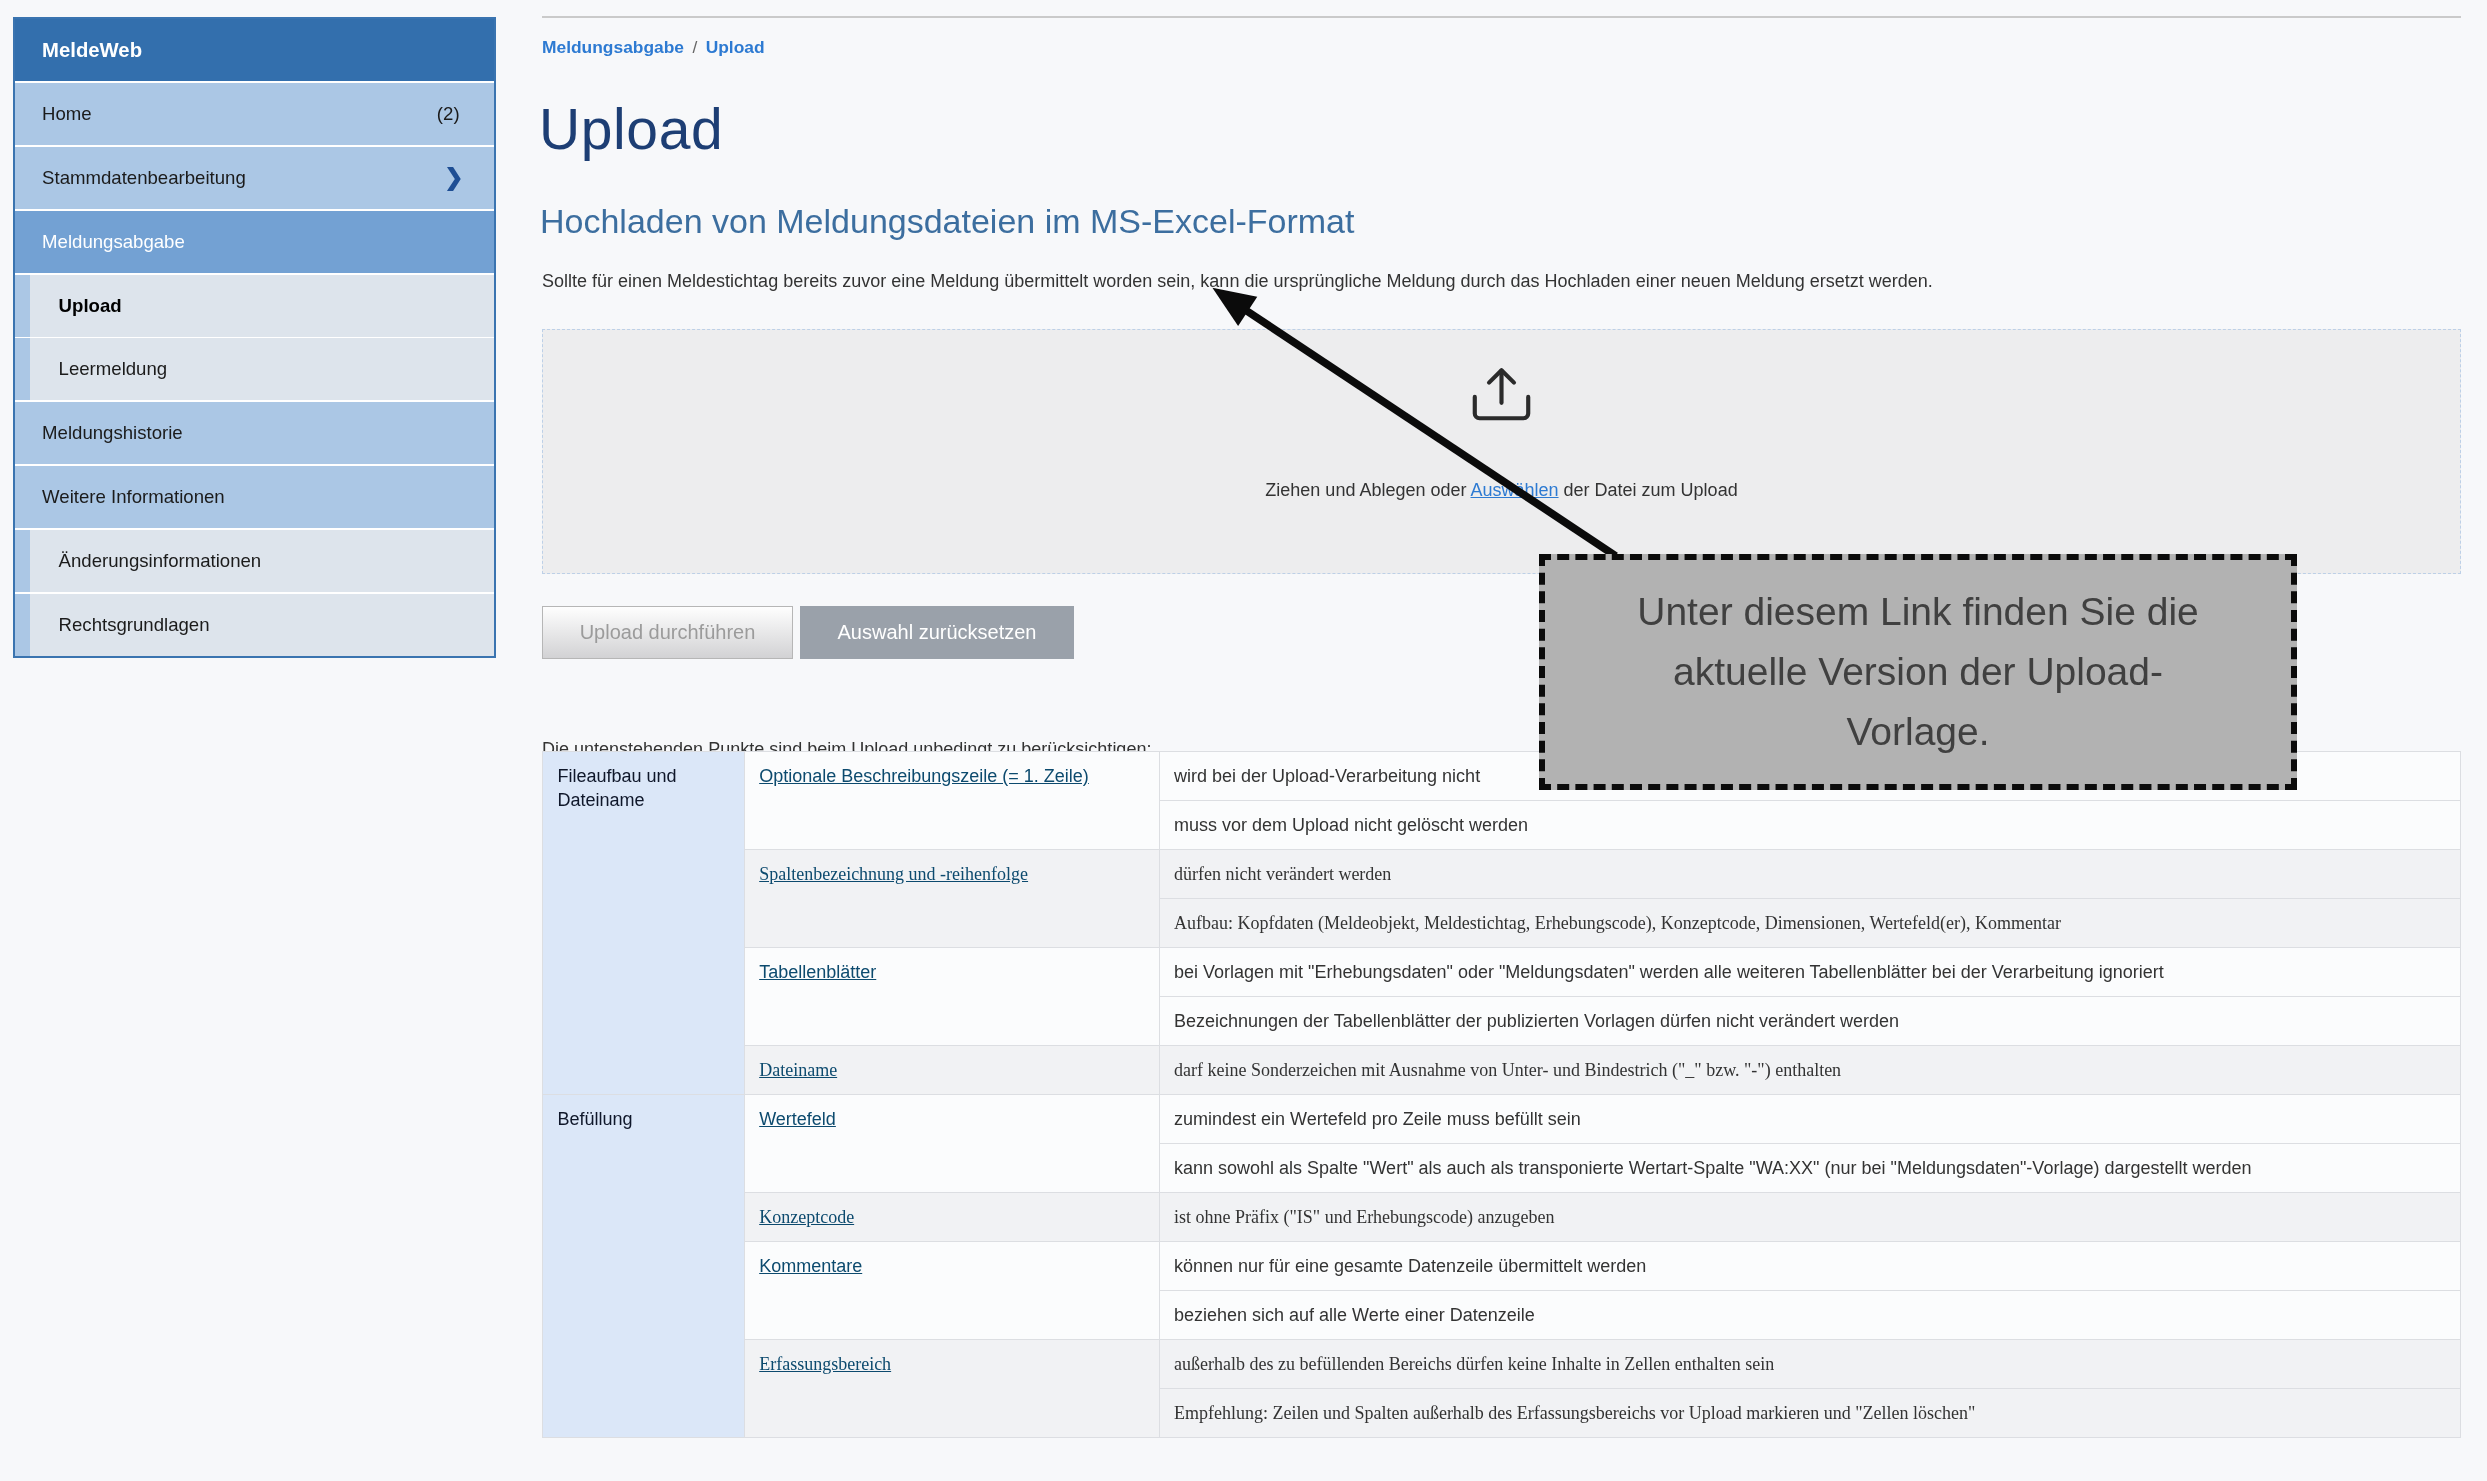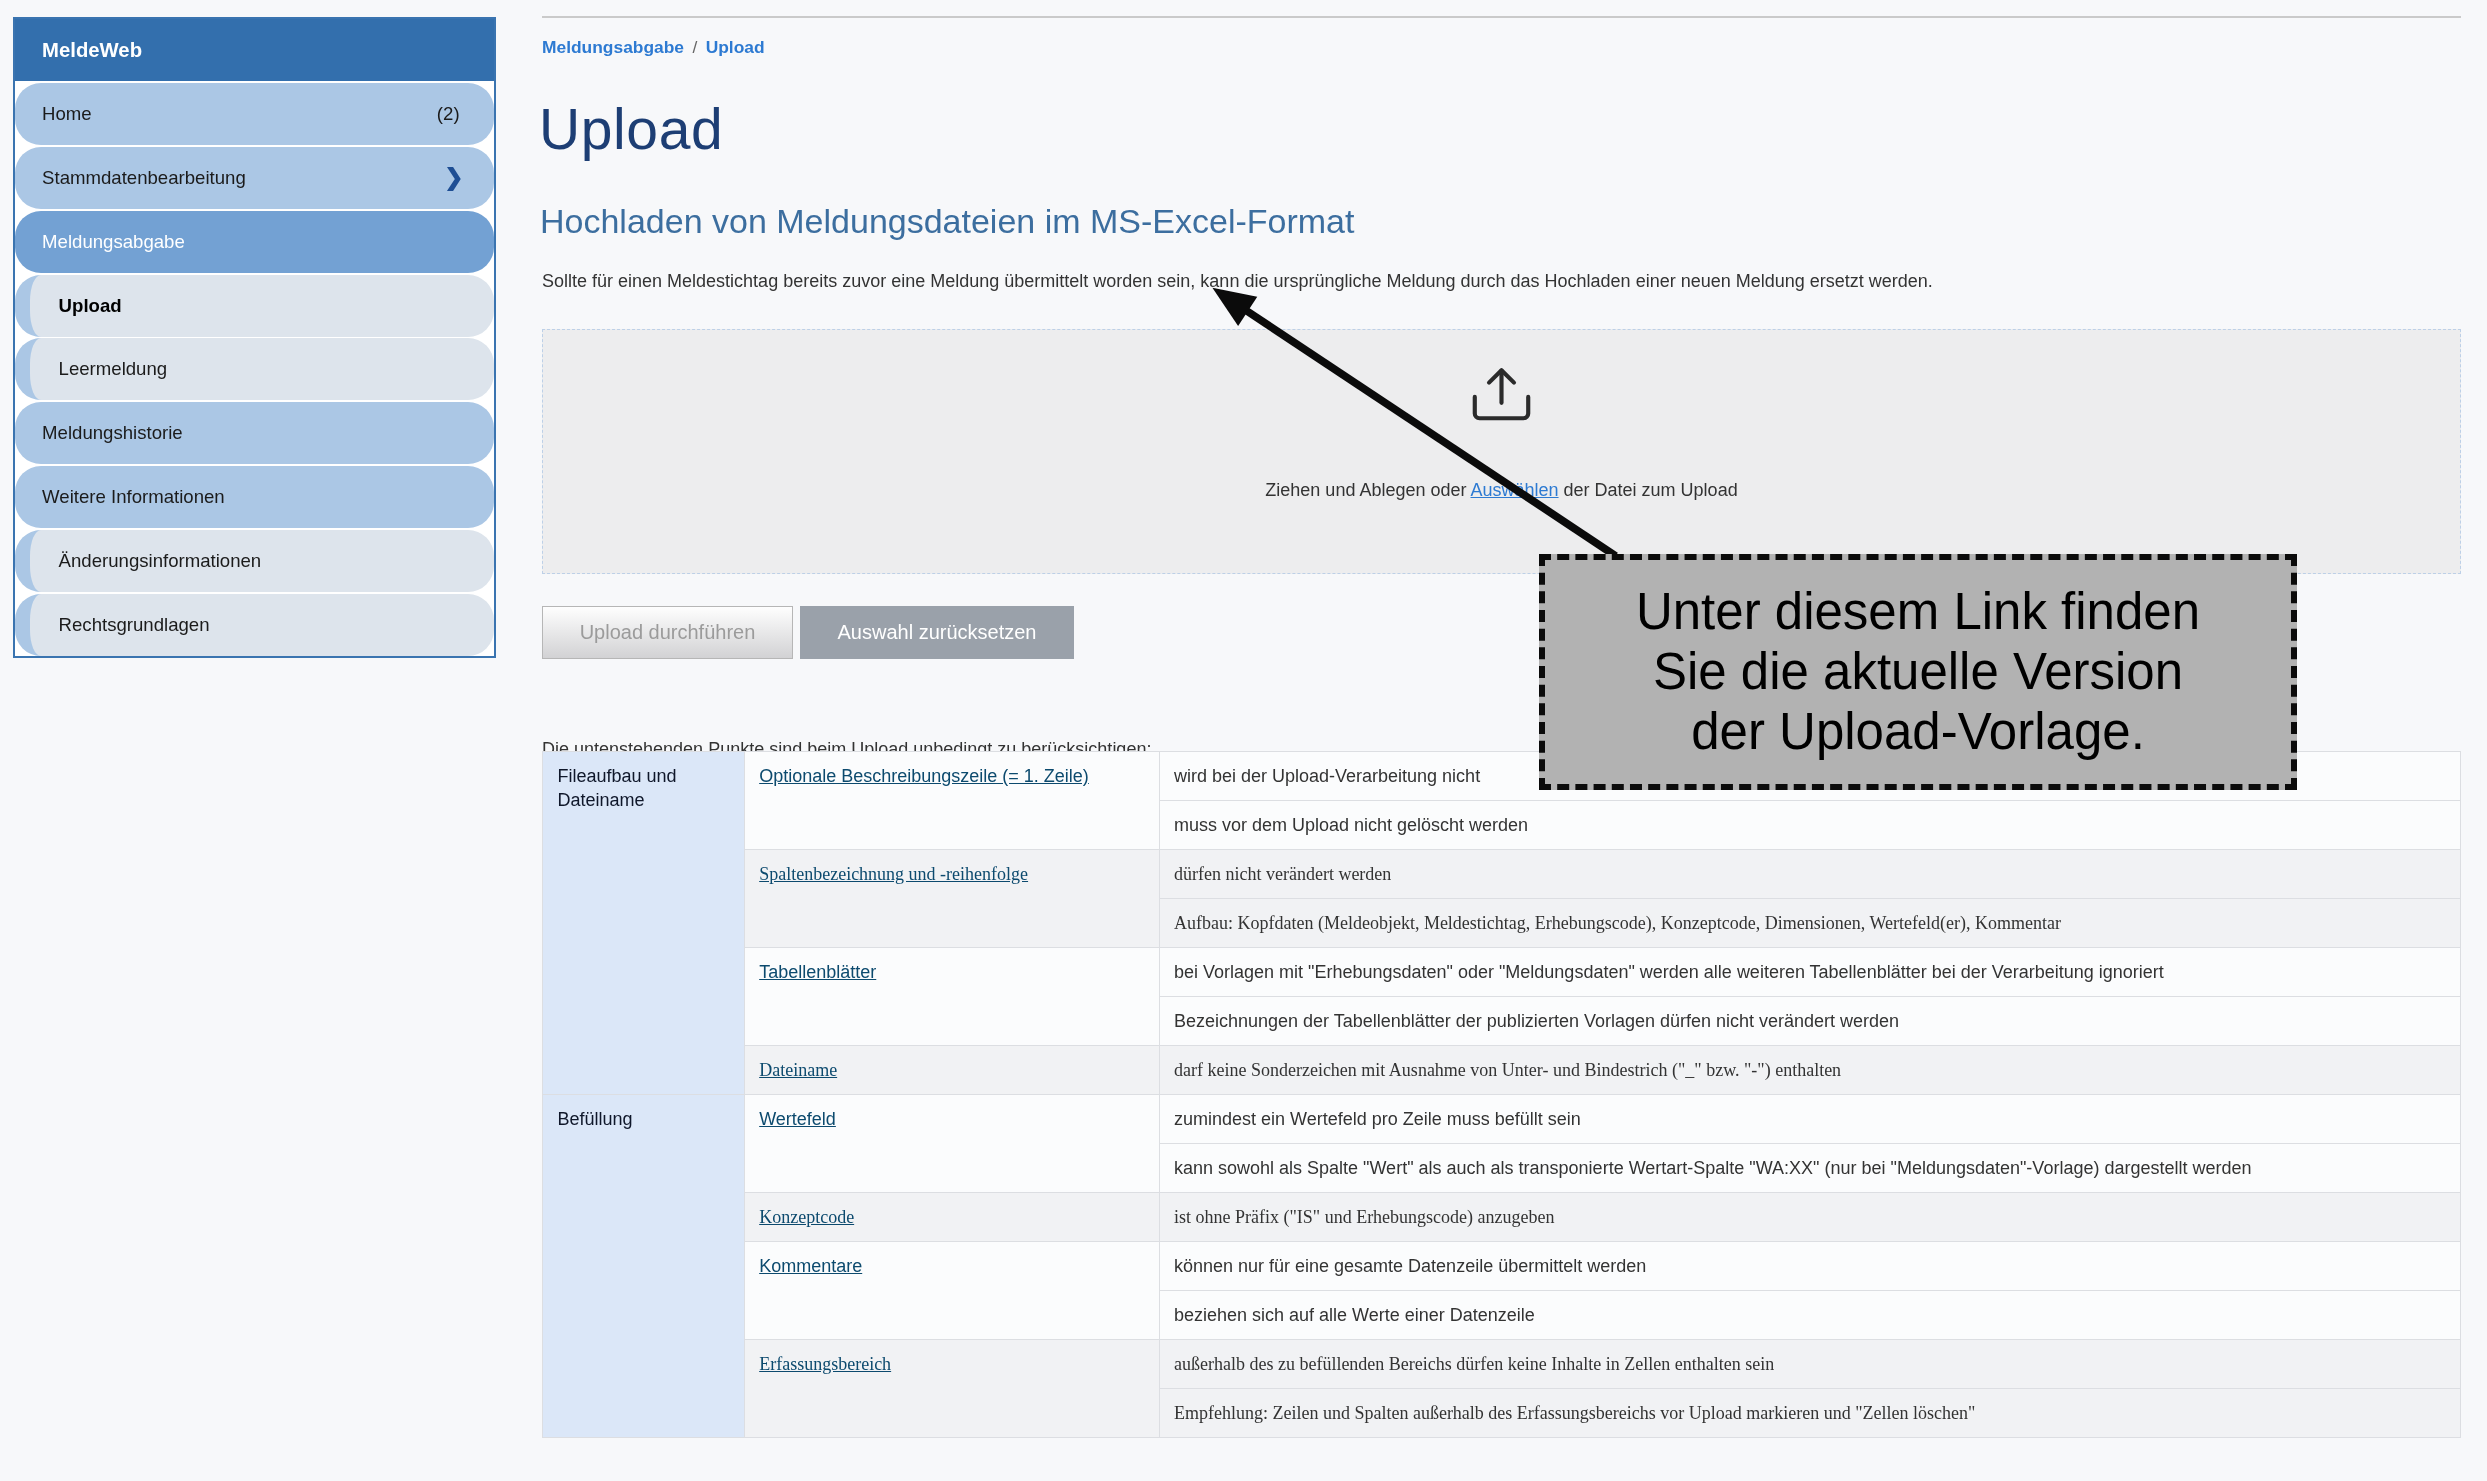--- a/index.html
+++ b/index.html
@@ -5,21 +5,21 @@
   html,body{margin:0;padding:0;background:#f7f8fa;}
   #canvas{position:relative;width:2487px;height:1481px;background:#f7f8fa;overflow:hidden;
           font-family:"Liberation Sans",sans-serif;color:#333;}
 
   
   .sidebar{position:absolute;left:12.6px;top:17.4px;width:483px;box-sizing:border-box;
            border:2.4px solid #3a74b0;background:#ffffff;}
   .sb-header{height:62px;background:#336fad;color:#fff;font-weight:bold;font-size:20.3px;
              display:flex;align-items:center;padding-left:27.5px;margin-bottom:1.8px;}
   .sb-item{height:62px;display:flex;align-items:center;font-size:18.6px;color:#1b1b1b;
-           margin-bottom:1.8px;box-sizing:border-box;cursor:pointer;border-radius:26px;}
+           margin-bottom:1.8px;box-sizing:border-box;cursor:pointer;}
   .sb-item:last-child{margin-bottom:0;}
   .sb-top{background:#abc7e5;padding-left:27.5px;}
   .sb-section{background:#73a1d3;color:#ffffff;padding-left:27.5px;}
   .sb-sub{background:#dde4ec;padding-left:29px;border-left:15px solid #abc7e5;}
   .sb-sub-active .sb-label{font-weight:bold;color:#000;}
   .sb-badge{margin-left:auto;margin-right:34px;}
   .sb-chevron{margin-left:auto;margin-right:30px;color:#1e4e94;font-size:23px;font-weight:bold;}
 
   
   .topline{position:absolute;left:542px;top:15.6px;width:1919px;height:2.4px;background:#cacaca;}
@@ -60,22 +60,22 @@
   td.topic{width:385px;background:#fbfcfd;}
   td.topic a{color:#0c4a6e;text-decoration:underline;cursor:pointer;}
   td.note{background:#fbfcfd;height:24px;}
   tr.alt td.topic, tr.alt td.note{background:#f1f2f4;font-family:Liberation Serif, serif;}
 
   
   .arrow-svg{position:absolute;left:0;top:0;pointer-events:none;}
   .callout{position:absolute;left:1539px;top:554px;width:758px;height:236px;box-sizing:border-box;
            background:#b2b2b2;border:6.6px dashed #0b0b0b;display:flex;align-items:center;
            justify-content:center;text-align:center;}
-  .callout span{display:block;max-width:604px;font-size:51px;font-weight:300;line-height:60px;
-                color:#000000;}
+  .callout span{display:block;max-width:604px;font-size:39px;font-weight:300;line-height:60px;
+                color:#404040;}
 </style>
 </head>
 <body>
 
 <div id="canvas">
 
   <aside class="sidebar">
     <div class="sb-header">MeldeWeb</div>
     <nav id="sb-items">
         <div class="sb-item sb-top">

